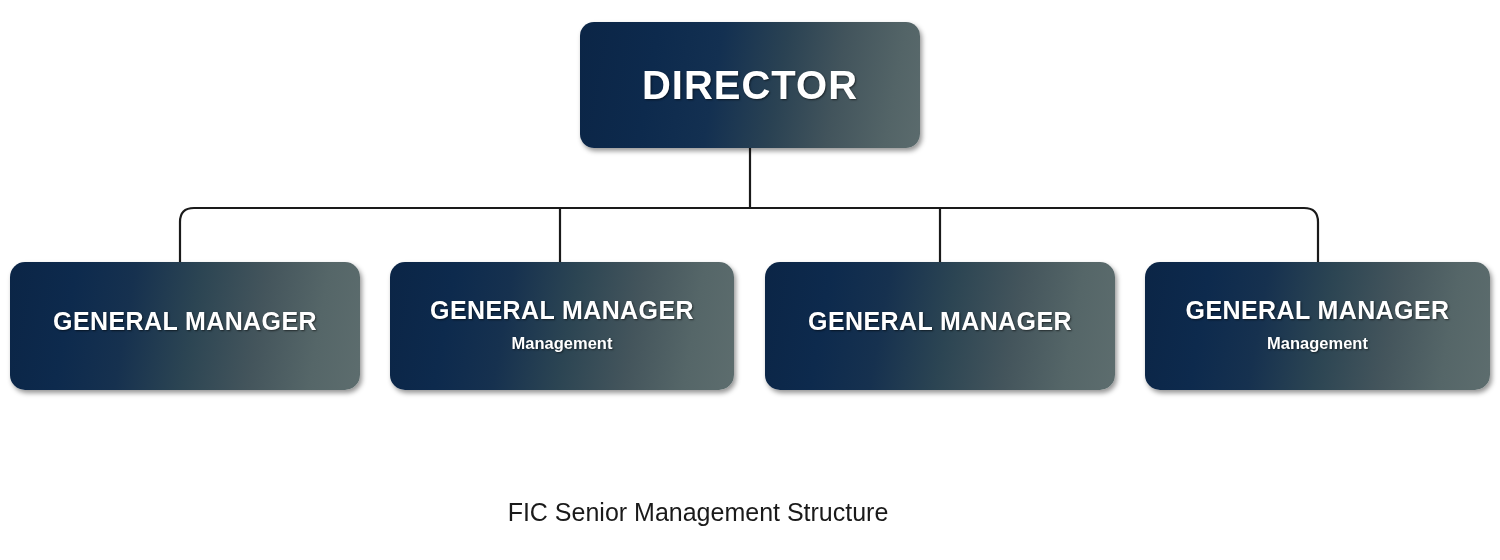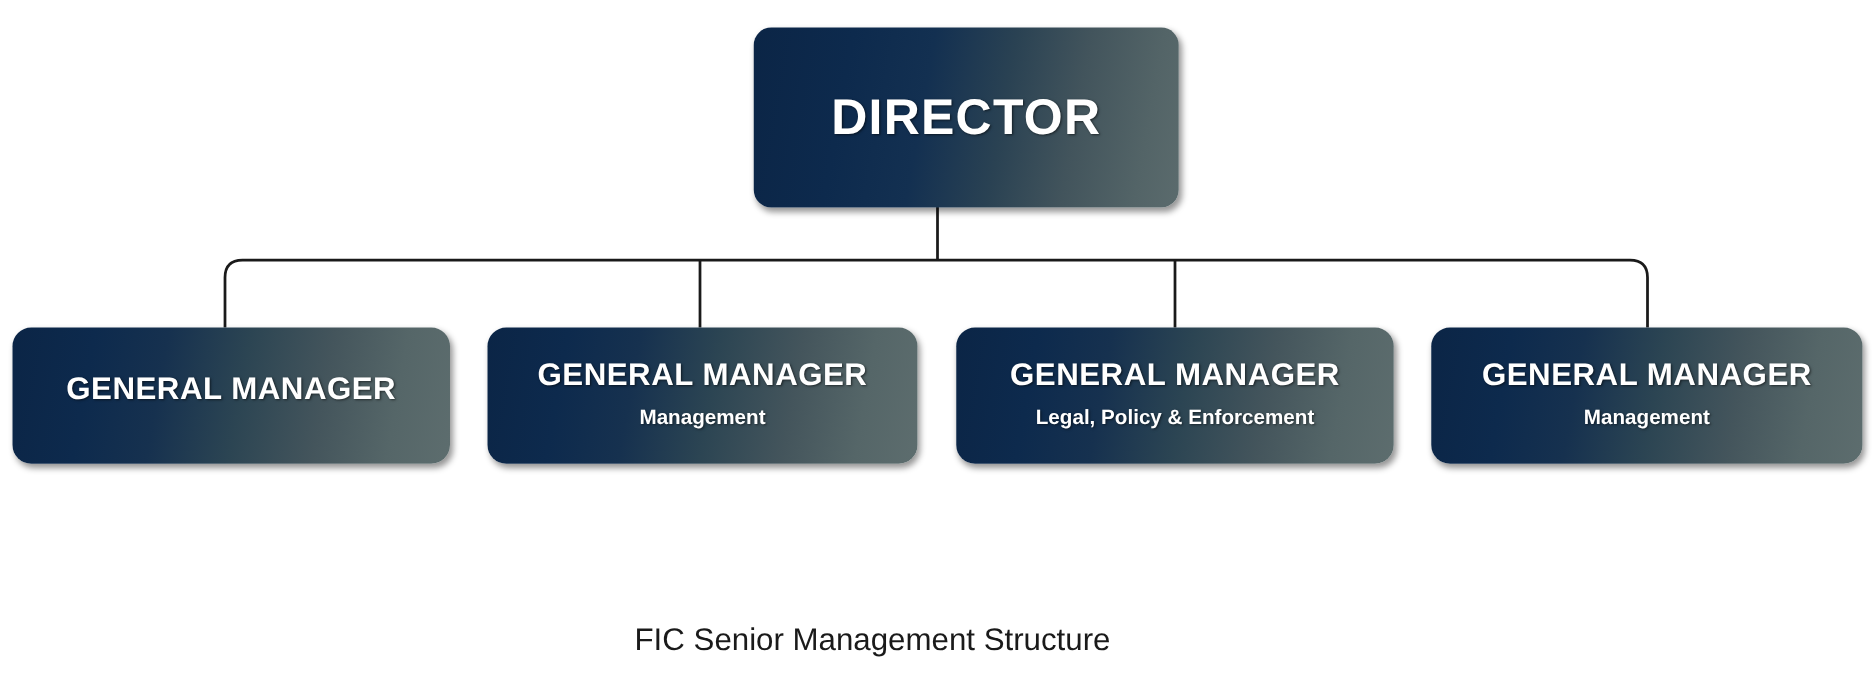--- a/index.html
+++ b/index.html
@@ -47,24 +47,24 @@
                 #0d2a4d 18%,
                 #16314f 34%,
                 #2c4553 52%,
                 #44555c 70%,
                 #556668 86%,
                 #5d6d6e 100%);
     box-shadow: 2px 3px 5px rgba(0,0,0,0.42);
   }
 
   .node-director {
-    left: 603px;
+    left: 580px;
     top: 22px;
     width: 340px;
-    height: 144px;
+    height: 126px;
     border-radius: 14px;
     background: linear-gradient(100deg,
                 #0b2546 0%,
                 #0d2a4d 22%,
                 #133051 40%,
                 #2a4253 58%,
                 #42545c 74%,
                 #536467 90%,
                 #5b6b6d 100%);
   }
@@ -75,21 +75,21 @@
     text-shadow: 1px 1px 2px rgba(0,0,0,0.55);
     line-height: 1.1;
   }
   .node-director .node-title {
     font-size: 40px;
     letter-spacing: 1px;
   }
 
   .node-gm {
     top: 262px;
-    height: 109px;
+    height: 128px;
     padding: 0 10px;
   }
   .node-gm .node-title {
     font-size: 25px;
     margin-bottom: 9px;
   }
   .node-subtitle {
     font-size: 16.5px;
     font-weight: bold;
     line-height: 1.32;
@@ -137,21 +137,20 @@
     <div class="node-title">GENERAL MANAGER</div>
   </div>
 
   <div class="node node-gm gm-1">
     <div class="node-title">GENERAL MANAGER</div>
     <div class="node-subtitle">Management</div>
   </div>
 
   <div class="node node-gm gm-2">
     <div class="node-title">GENERAL MANAGER</div>
-    <div class="node-subtitle">Legal, Policy &amp; Enforcement</div>
   </div>
 
   <div class="node node-gm gm-3">
     <div class="node-title">GENERAL MANAGER</div>
     <div class="node-subtitle">Management</div>
   </div>
 
   <div id="caption">FIC Senior Management Structure</div>
 
 </div>

